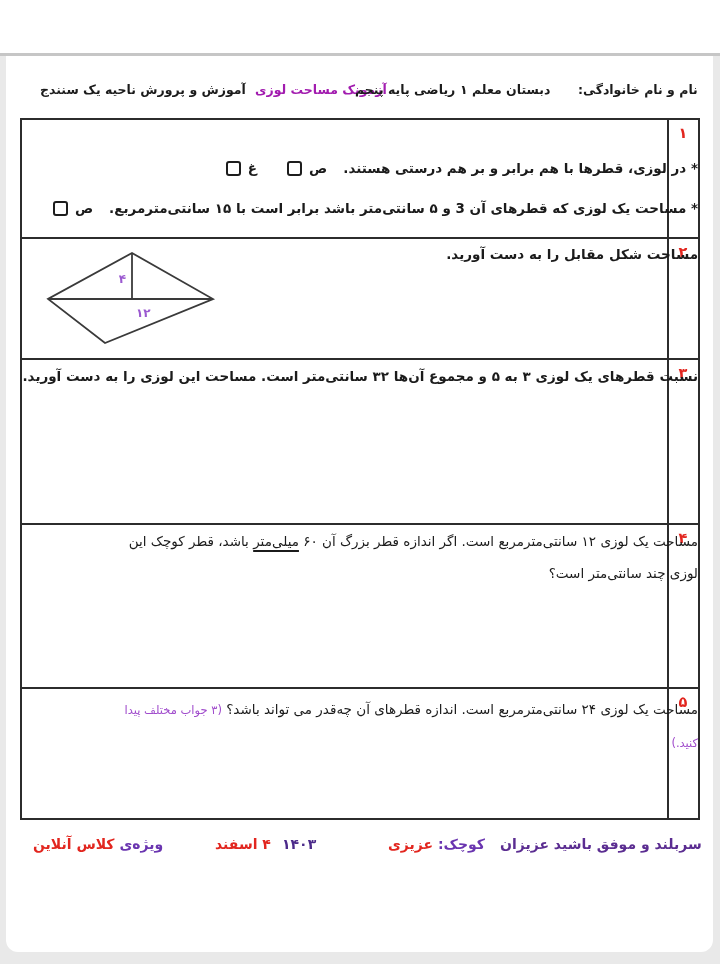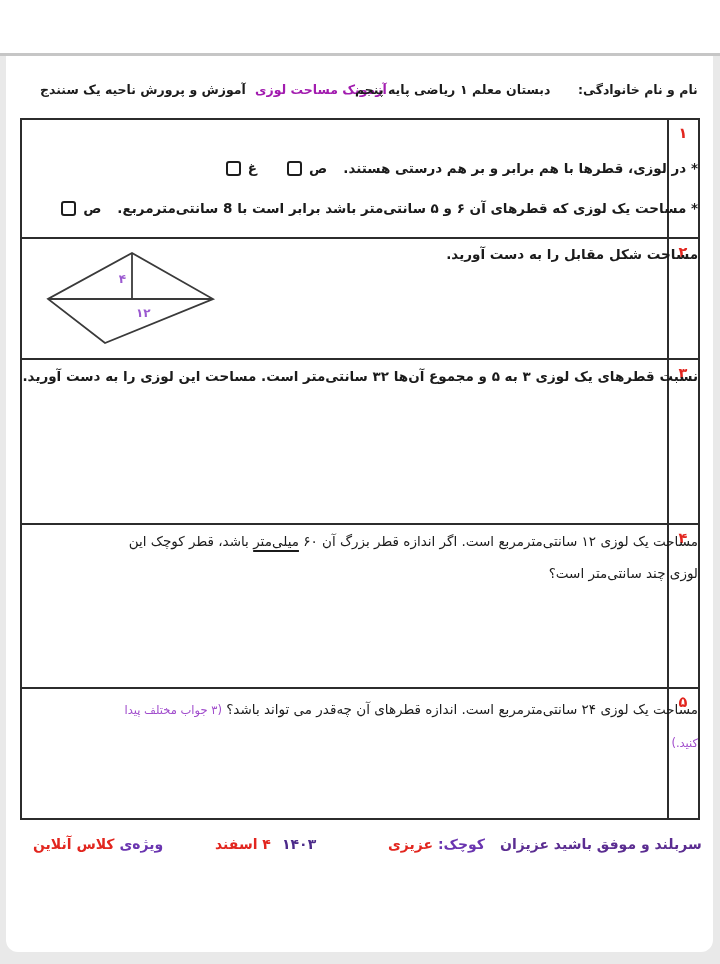--- a/index.html
+++ b/index.html
@@ -82,21 +82,21 @@
       <span>ص</span>
       <span class="checkbox"></span>
     </span>
     <span class="tf-group second">
       <span>غ</span>
       <span class="checkbox"></span>
     </span>
   </div>
 
   <div class="stmt-row" style="right:62px;top:200px;">
-    <span>* مساحت یک لوزی که قطرهای آن ۶ و ۵ سانتی‌متر باشد برابر است با 8 سانتی‌مترمربع.</span>
+    <span>* مساحت یک لوزی که قطرهای آن 3 و ۵ سانتی‌متر باشد برابر است با ۱۵ سانتی‌مترمربع.</span>
     <span class="tf-group">
       <span>ص</span>
       <span class="checkbox"></span>
     </span>
 
   </div>
 
   <div class="qtext" style="right:62px;top:246px;">مساحت شکل مقابل را به دست آورید.</div>
 
   <svg class="diagram" width="190" height="106" viewBox="0 0 190 106">

